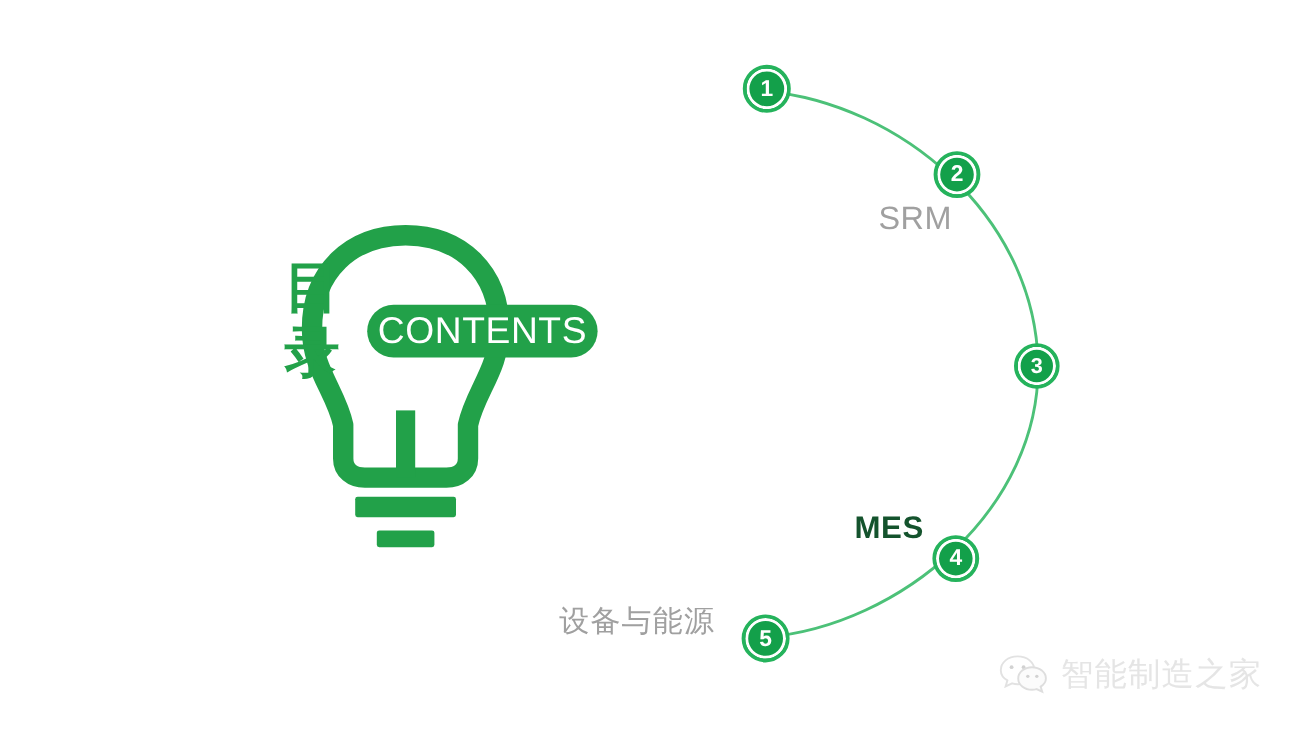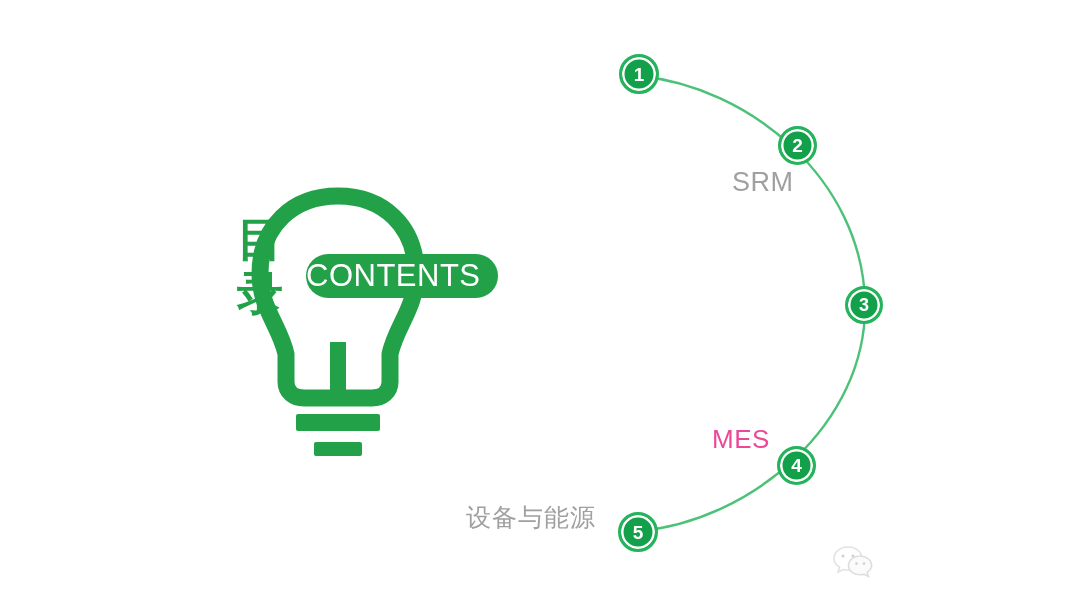--- a/index.html
+++ b/index.html
@@ -56,20 +56,21 @@
     border-radius: 22px;
     box-sizing: border-box;
   }
   #contents-label {
     position: absolute;
     left: 128px;
     top: 68px;
     width: 192px;
     height: 44px;
     line-height: 44px;
+    text-align: center;
     color: #ffffff;
     font-size: 31px;
     font-weight: 400;
     letter-spacing: 0.5px;
     white-space: nowrap;
   }
 
   
   #arc-svg {
     position: absolute;
@@ -105,22 +106,22 @@
     font-family: "DejaVu Sans", "Liberation Sans", sans-serif;
     font-size: 25px;
     letter-spacing: 1px;
   }
   .item-label.en {
     font-family: "Liberation Sans", sans-serif;
     font-size: 27px;
     letter-spacing: 0.5px;
   }
   .item-label.highlight {
-    color: #ec4899;
-    font-weight: 400;
+    color: #14532d;
+    font-weight: 700;
     font-size: 26px;
   }
 
   
   #watermark {
     position: absolute;
     left: 832px;
     top: 533px;
     width: 232px;
     height: 58px;
@@ -197,15 +198,16 @@
       <path d="M16 3 C8 3 2 8 2 14.5 C2 18 4 21 7.5 23 L6 28 L11.5 25.5
                C13 26 14.5 26.2 16 26.2 C24 26.2 30 21.2 30 14.5 C30 8 24 3 16 3 Z" fill="none" stroke="#e0e0e0" stroke-width="1.6"></path>
       <circle cx="11" cy="12" r="1.6" fill="#cfcfcf"></circle>
       <circle cx="21" cy="12" r="1.6" fill="#cfcfcf"></circle>
       <path d="M28 12 C21.5 12 16.5 16.2 16.5 21.4 C16.5 26.6 21.5 30.8 28 30.8
                C29.3 30.8 30.6 30.6 31.8 30.2 L36.5 32.4 L35.2 28.2
                C38 26.4 39.6 24 39.6 21.4 C39.6 16.2 34.5 12 28 12 Z" fill="#fbfbfb" stroke="#dcdcdc" stroke-width="1.6"></path>
       <circle cx="24.5" cy="19.6" r="1.4" fill="#cfcfcf"></circle>
       <circle cx="32" cy="19.6" r="1.4" fill="#cfcfcf"></circle>
     </svg>
+    <span id="watermark-text">智能制造之家</span>
   </div>
 
 </div>
 
 </body></html>

